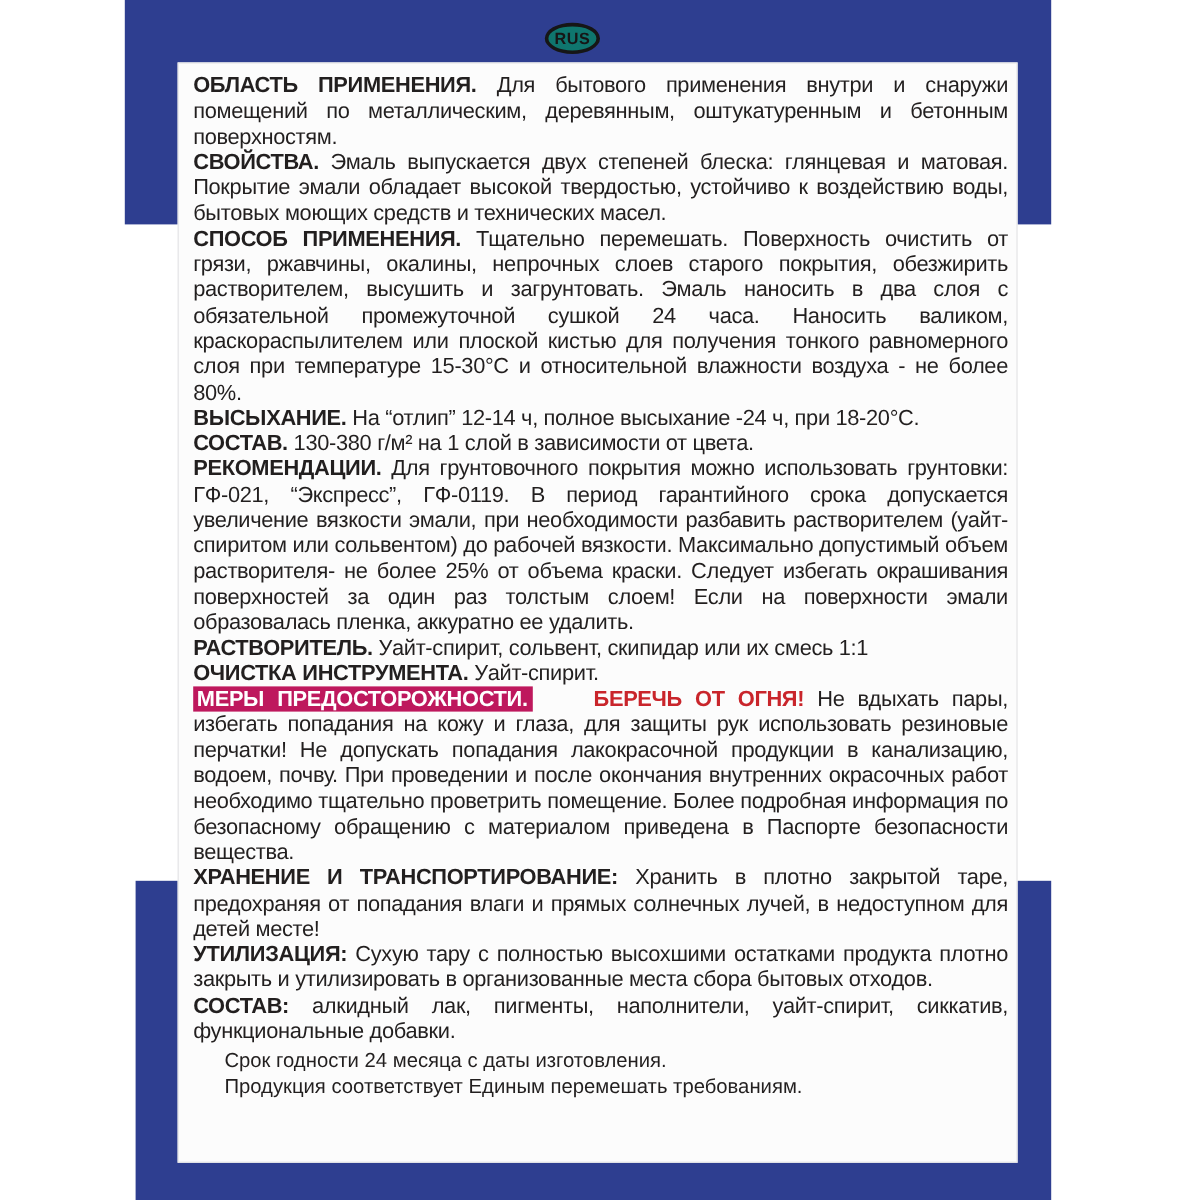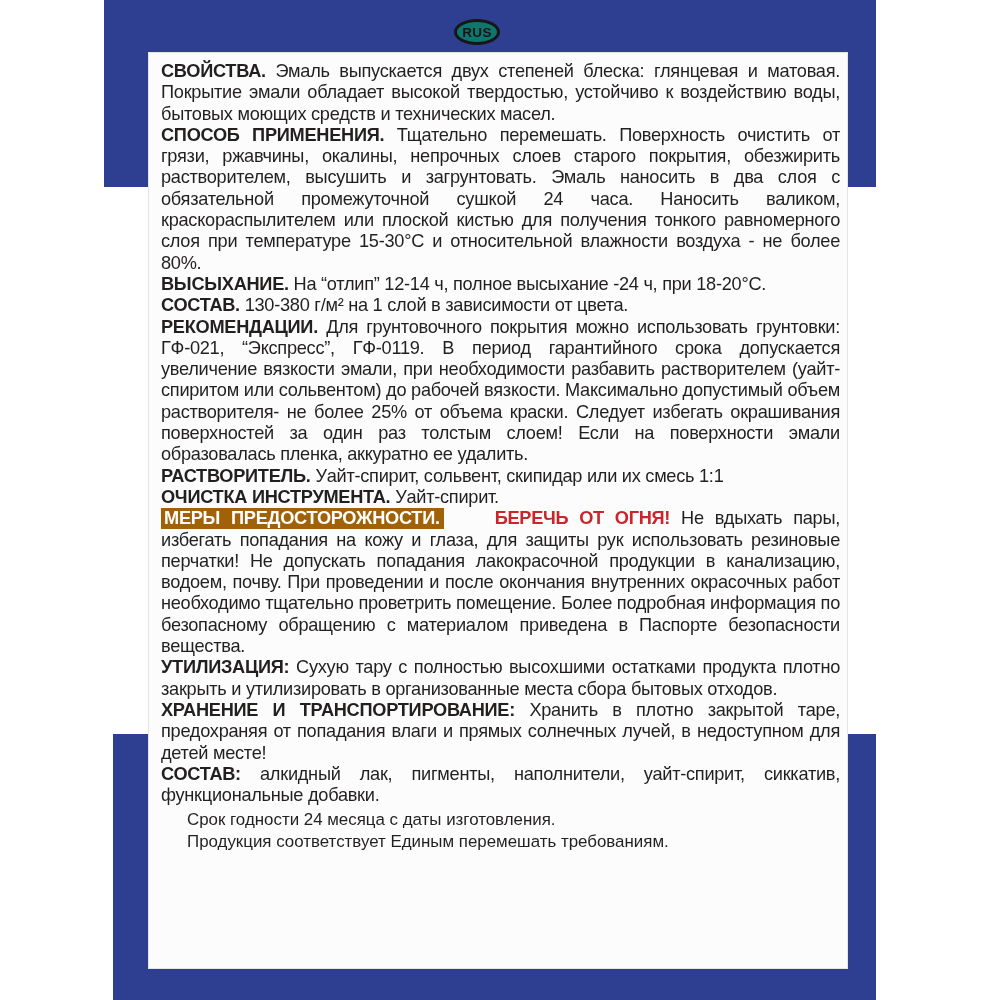--- a/index.html
+++ b/index.html
@@ -15,21 +15,21 @@
     position:absolute;left:148px;top:52px;width:700px;height:917px;
     background:#fcfcfc;border:1px solid #e4e4e6;box-sizing:border-box;z-index:2;
   }
   .content{
     padding:8px 7px 0 12px;
     font-size:18.2px;line-height:21.3px;letter-spacing:-0.015em;
   }
   .content p{margin:0;text-align:justify;}
   .content p.left{text-align:left;margin-left:26px;}
   b{font-weight:bold;}
-  .hl{background:#a16207;color:#ffffff;padding:0 4px 1px 3px;}
+  .hl{background:#be185d;color:#ffffff;padding:0 4px 1px 3px;}
   .warn{color:#c9252b;margin-left:40px;}
   .footnotes{margin-top:3px;}
   .footnote{font-size:16.9px;line-height:22px;text-align:left;letter-spacing:0;}
   .rus-badge{
     position:absolute;left:454px;top:19px;width:46px;height:26px;z-index:3;
     background:#0f766e;border:3px solid #161616;border-radius:50%;
     display:flex;align-items:center;justify-content:center;
     font-weight:bold;font-size:13.5px;letter-spacing:0.4px;color:#161616;
     box-sizing:border-box;
   }
@@ -40,40 +40,41 @@
 <div class="frame frame-top"></div>
 <div class="frame frame-bottom"></div>
 
 <div class="rus-badge">
   <span>RUS</span>
 </div>
 
 <div class="panel">
   <div class="content">
 
+    <p><b>ОБЛАСТЬ ПРИМЕНЕНИЯ.</b> <span>Для бытового применения внутри и снаружи помещений по металлическим, деревянным, оштукатуренным и бетонным поверхностям.</span></p>
 
     <p><b>СВОЙСТВА.</b> <span>Эмаль выпускается двух степеней блеска: глянцевая и матовая. Покрытие эмали обладает высокой твердостью, устойчиво к воздействию воды, бытовых моющих средств и технических масел.</span></p>
 
     <p><b>СПОСОБ ПРИМЕНЕНИЯ.</b> <span>Тщательно перемешать. Поверхность очистить от грязи, ржавчины, окалины, непрочных слоев старого покрытия, обезжирить растворителем, высушить и загрунтовать. Эмаль наносить в два слоя с обязательной промежуточной сушкой 24 часа. Наносить  валиком, краскораспылителем или плоской кистью  для получения тонкого равномерного слоя при температуре 15-30°С и относительной влажности воздуха -  не более 80%.</span></p>
 
     <p><b>ВЫСЫХАНИЕ.</b> <span>На “отлип” 12-14 ч, полное высыхание -24 ч, при 18-20°С.</span></p>
 
     <p><b>СОСТАВ.</b> <span>130-380 г/м²  на 1 слой в зависимости от цвета.</span></p>
 
     <p><b>РЕКОМЕНДАЦИИ.</b> <span>Для грунтовочного покрытия можно использовать грунтовки: ГФ-021, “Экспресс”, ГФ-0119. В период гарантийного срока допускается увеличение вязкости эмали, при необходимости разбавить растворителем (уайт-спиритом или сольвентом) до рабочей вязкости. Максимально допустимый объем растворителя- не более 25% от объема краски.   Следует избегать окрашивания поверхностей за один раз толстым слоем! Если на поверхности эмали образовалась пленка, аккуратно ее удалить.</span></p>
 
     <p><b>РАСТВОРИТЕЛЬ.</b> <span>Уайт-спирит, сольвент, скипидар или их смесь 1:1</span></p>
 
     <p><b>ОЧИСТКА ИНСТРУМЕНТА.</b> <span>Уайт-спирит.</span></p>
 
     <p><b class="hl">МЕРЫ ПРЕДОСТОРОЖНОСТИ.</b> <b class="warn">БЕРЕЧЬ ОТ ОГНЯ!</b> <span>Не вдыхать пары, избегать попадания на кожу и глаза, для защиты рук использовать резиновые перчатки! Не допускать попадания лакокрасочной продукции в канализацию, водоем, почву. При проведении и после окончания внутренних окрасочных работ необходимо тщательно проветрить помещение. Более подробная информация по безопасному обращению с материалом приведена в Паспорте безопасности вещества.</span></p>
 
+    <p><b>ХРАНЕНИЕ И ТРАНСПОРТИРОВАНИЕ:</b> <span>Хранить в плотно закрытой таре, предохраняя от попадания влаги и прямых солнечных лучей, в недоступном для детей месте!</span></p>
+
     <p><b>УТИЛИЗАЦИЯ:</b> <span>Сухую тару с полностью высохшими остатками продукта плотно закрыть и утилизировать в организованные места сбора бытовых отходов.</span></p>
-
-    <p><b>ХРАНЕНИЕ И ТРАНСПОРТИРОВАНИЕ:</b> <span>Хранить в плотно закрытой таре, предохраняя от попадания влаги и прямых солнечных лучей, в недоступном для детей месте!</span></p>
 
     <p><b>СОСТАВ:</b> <span>алкидный лак, пигменты, наполнители, уайт-спирит, сиккатив, функциональные добавки.</span></p>
 
     <div class="footnotes">
       <p class="left footnote">Срок годности 24 месяца с даты изготовления.</p>
       <p class="left footnote">Продукция соответствует Единым перемешать требованиям.</p>
     </div>
 
   </div>
 </div>

